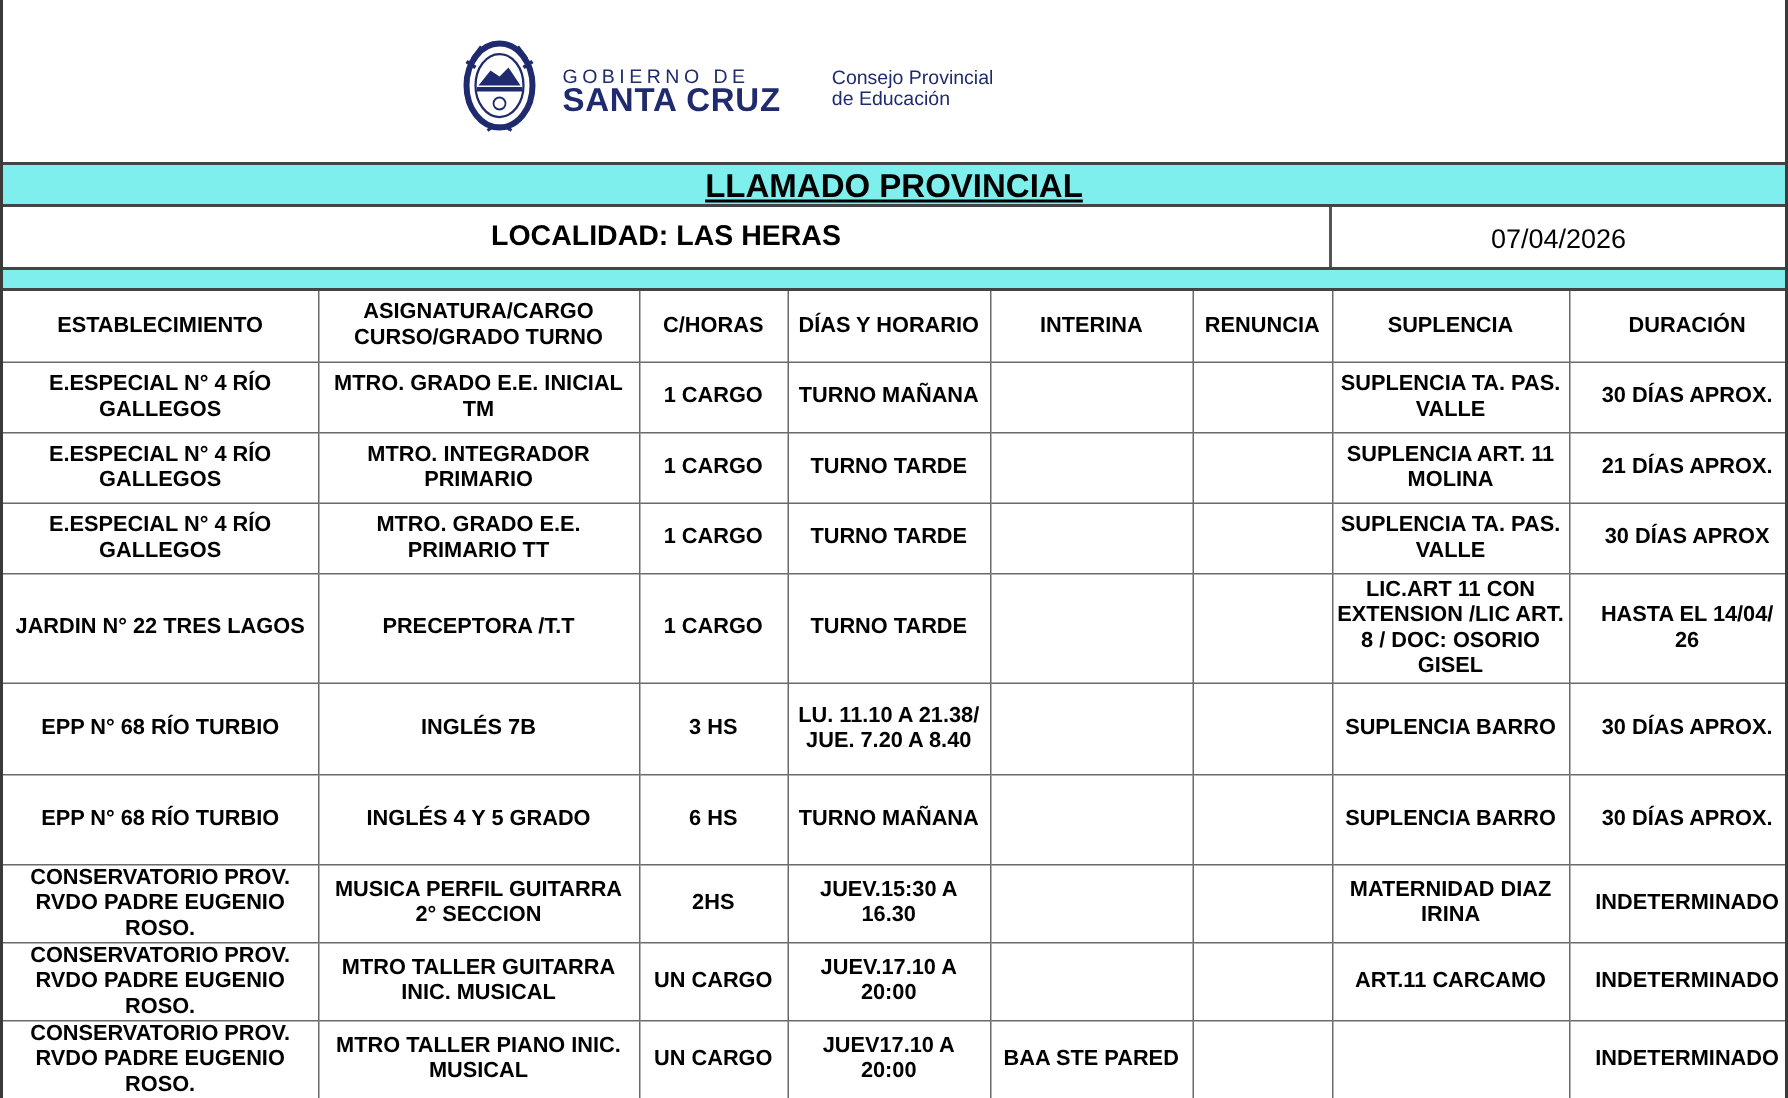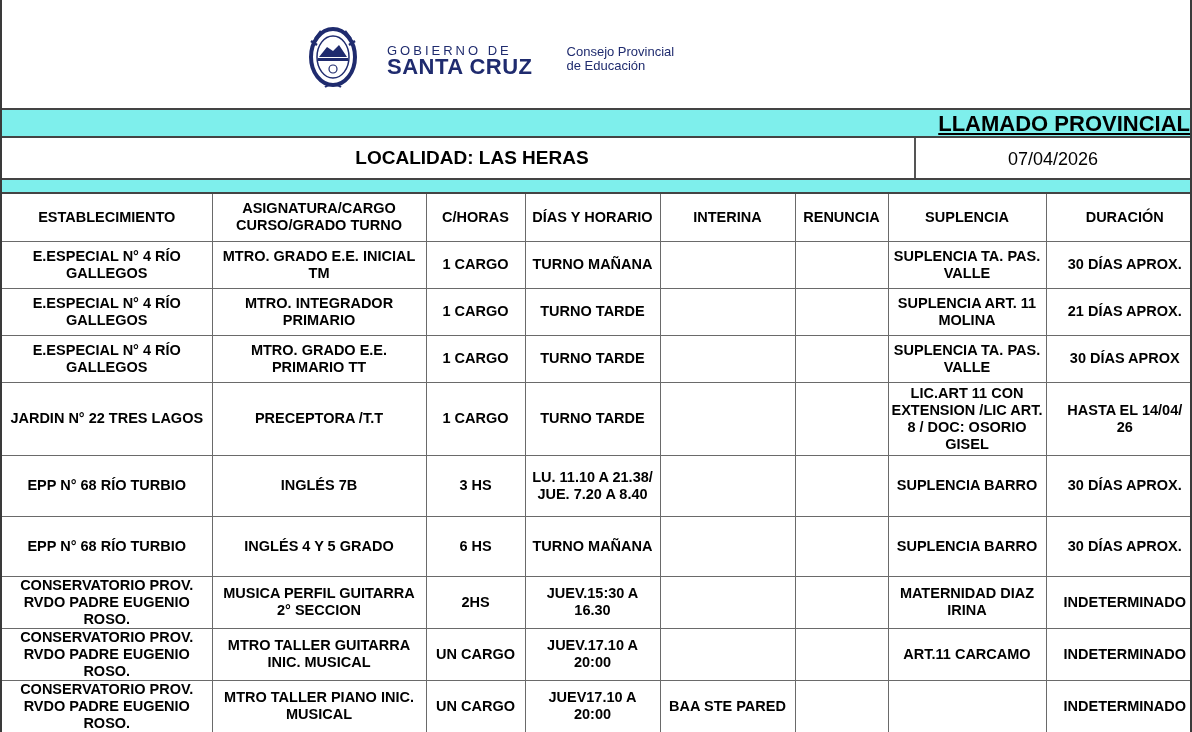--- a/index.html
+++ b/index.html
@@ -9,37 +9,37 @@
   .sheet {
     position: absolute; left: 0; top: 0; width: 1192px; height: 732px;
     border-left: 2px solid #3a3a3a; border-right: 2px solid #3a3a3a;
   }
   .header-area {
     position: absolute; left: 0; top: 0; width: 1188px; height: 110px;
     border-bottom: 2px solid #444;
   }
   .logo-block { position: absolute; left: 305px; top: 24px; height: 70px; display: flex; align-items: center; }
   .crest { width: 52px; height: 68px; }
-  .gov-text { margin-left: 28px; color: #1f2b6e; }
+  .gov-text { margin-left: 16px; color: #1f2b6e; }
   .gov-line1 { font-size: 13px; letter-spacing: 3px; font-weight: normal; line-height: 15px; }
   .gov-line2 { font-size: 22px; font-weight: bold; letter-spacing: 0.5px; line-height: 18px; }
   .cpe-text { margin-left: 34px; color: #1f2b6e; font-size: 13px; line-height: 14px; }
 
   .banner-title {
     position: absolute; left: 0; top: 110px; width: 1188px; height: 28px;
     background: #7eefec; border-bottom: 2px solid #444;
-    text-align: right; font-size: 22px; font-weight: bold; line-height: 27px;
+    text-align: center; font-size: 22px; font-weight: bold; line-height: 27px;
   }
   .banner-title span { text-decoration: underline; }
 
   .loc-row {
     position: absolute; left: 0; top: 138px; width: 1188px; height: 42px;
     border-bottom: 2px solid #444; display: flex;
   }
-  .loc-cell { width: 886px; text-align: center; font-size: 19px; font-weight: bold; line-height: 40px; border-right: 2px solid #555; margin-left: 28px; }
+  .loc-cell { width: 886px; text-align: center; font-size: 19px; font-weight: bold; line-height: 40px; border-right: 2px solid #555; }
   .date-cell { flex: 1; text-align: center; font-size: 18px; font-weight: normal; line-height: 42px; }
 
   .spacer-band {
     position: absolute; left: 0; top: 180px; width: 1188px; height: 14px;
     background: #7eefec; border-bottom: 2px solid #444;
   }
 
   table.grid {
     position: absolute; left: 0; top: 194px; width: 1188px;
     border-collapse: collapse; table-layout: fixed;

